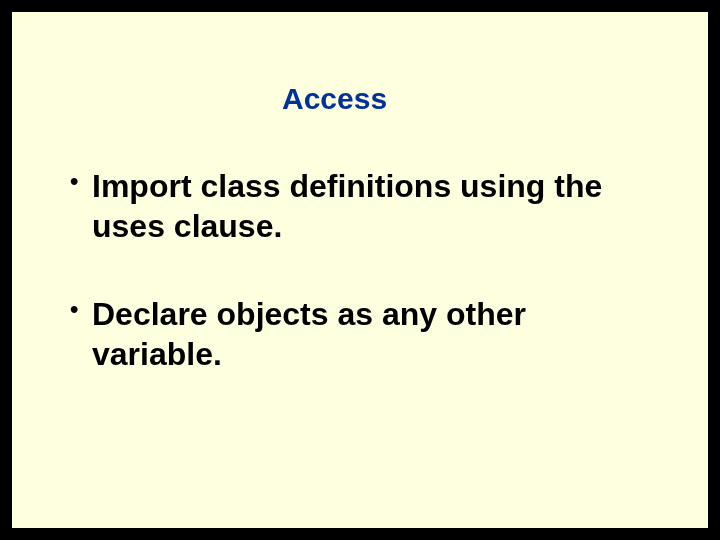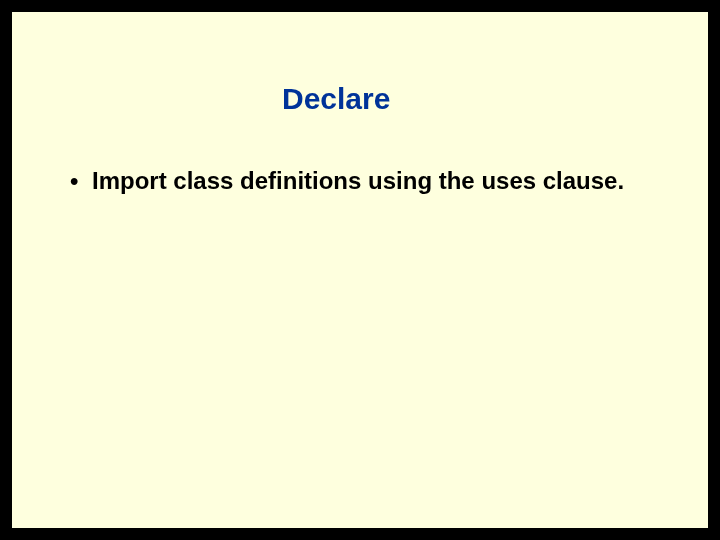--- a/index.html
+++ b/index.html
@@ -28,35 +28,36 @@
       margin-top: 40px;
       margin-bottom: 50px;
     }
     .bullets {
       list-style: none;
     }
     .bullets li {
       position: relative;
       padding-left: 30px;
       margin-bottom: 48px;
-      font-size: 24px;
+      font-size: 32px;
       font-weight: bold;
       color: #000;
       line-height: 1.25;
     }
     .bullets li::before {
       content: "•";
       position: absolute;
       left: 8px;
       top: 0;
       font-size: 24px;
       color: #000;
     }
   </style>
 </head>
 <body>
 
 <div class="slide">
-  <div class="title">Declare</div>
+  <div class="title">Access</div>
   <ul class="bullets">
     <li>Import class definitions using the uses clause.</li>
+    <li>Declare objects as any other variable.</li>
   </ul>
 </div>
 
 </body></html>

